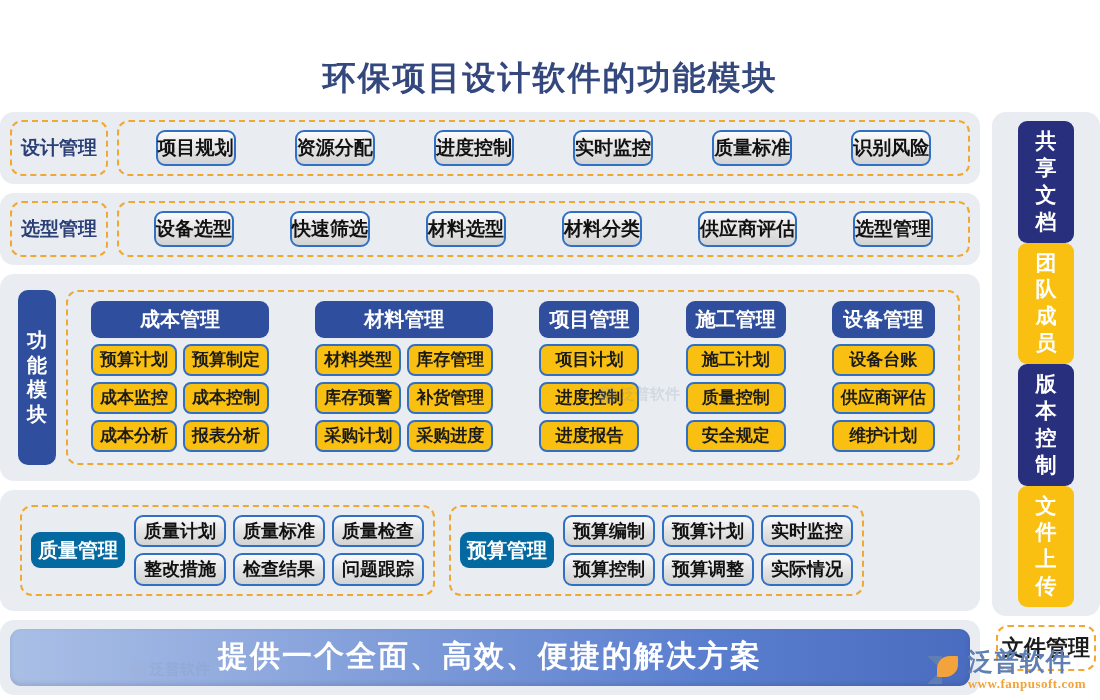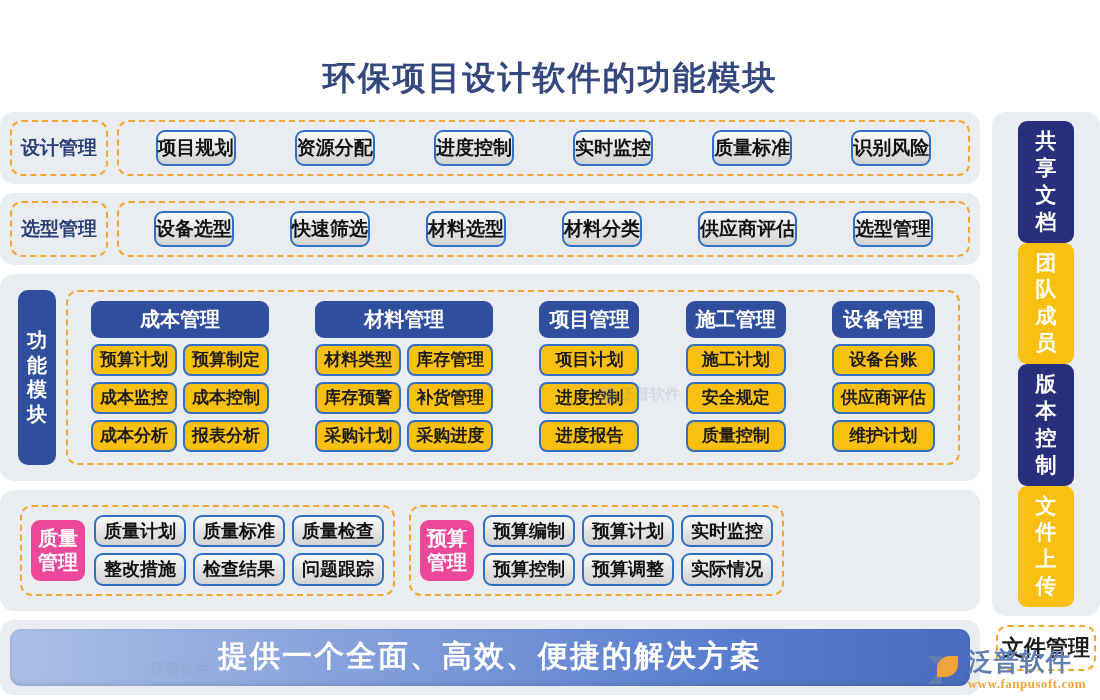--- a/index.html
+++ b/index.html
@@ -150,27 +150,27 @@
     justify-content: center;
     line-height: 1.22;
     padding: 9px 0;
     flex: 0 0 38px;
     box-sizing: border-box;
   }
   .vlabel span { display: block; }
 
   
   .blabel {
-    background: #ec4899;
+    background: #0369a1;
     border-radius: 9px;
     color: #ffffff;
     font-size: 20px;
     font-weight: bold;
     display: flex;
-    flex-direction: column;
+    flex-direction: row;
     align-items: center;
     justify-content: center;
     line-height: 1.22;
     padding: 6px 7px;
     flex: 0 0 auto;
     box-sizing: border-box;
   }
   .blabel span { display: block; }
 
   
@@ -452,24 +452,24 @@
             </div>
           </div>
 
           <div class="fn-col">
             <div class="hdr-pill">施工管理</div>
             <div class="fn-grid">
               <div class="fn-grid-row">
                 <div class="btn-yellow">施工计划</div>
               </div>
               <div class="fn-grid-row">
+                <div class="btn-yellow">质量控制</div>
+              </div>
+              <div class="fn-grid-row">
                 <div class="btn-yellow">安全规定</div>
-              </div>
-              <div class="fn-grid-row">
-                <div class="btn-yellow">质量控制</div>
               </div>
             </div>
           </div>
 
           <div class="fn-col">
             <div class="hdr-pill">设备管理</div>
             <div class="fn-grid">
               <div class="fn-grid-row">
                 <div class="btn-yellow">设备台账</div>
               </div>

